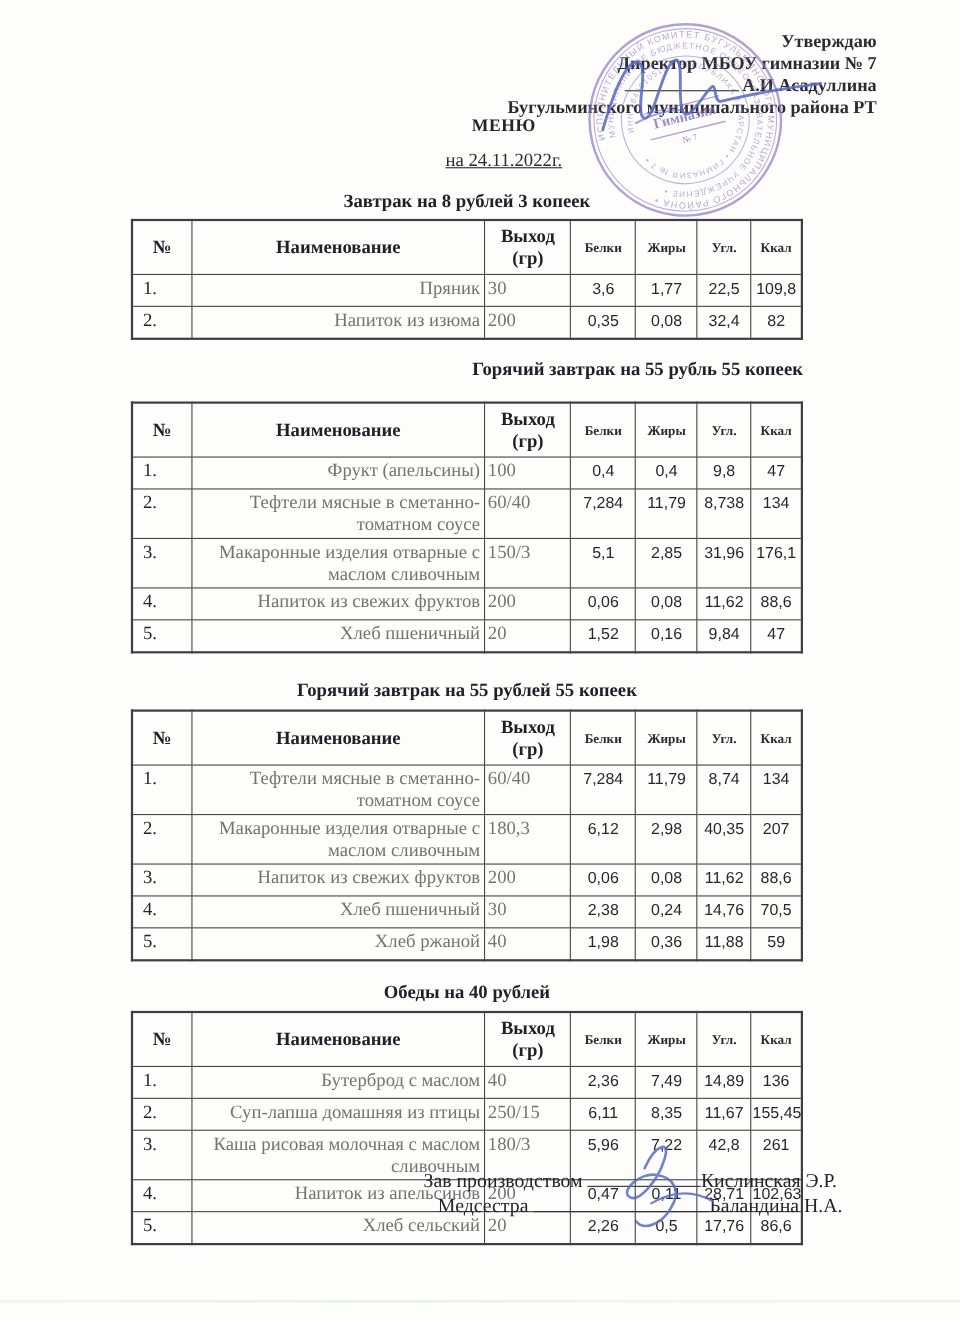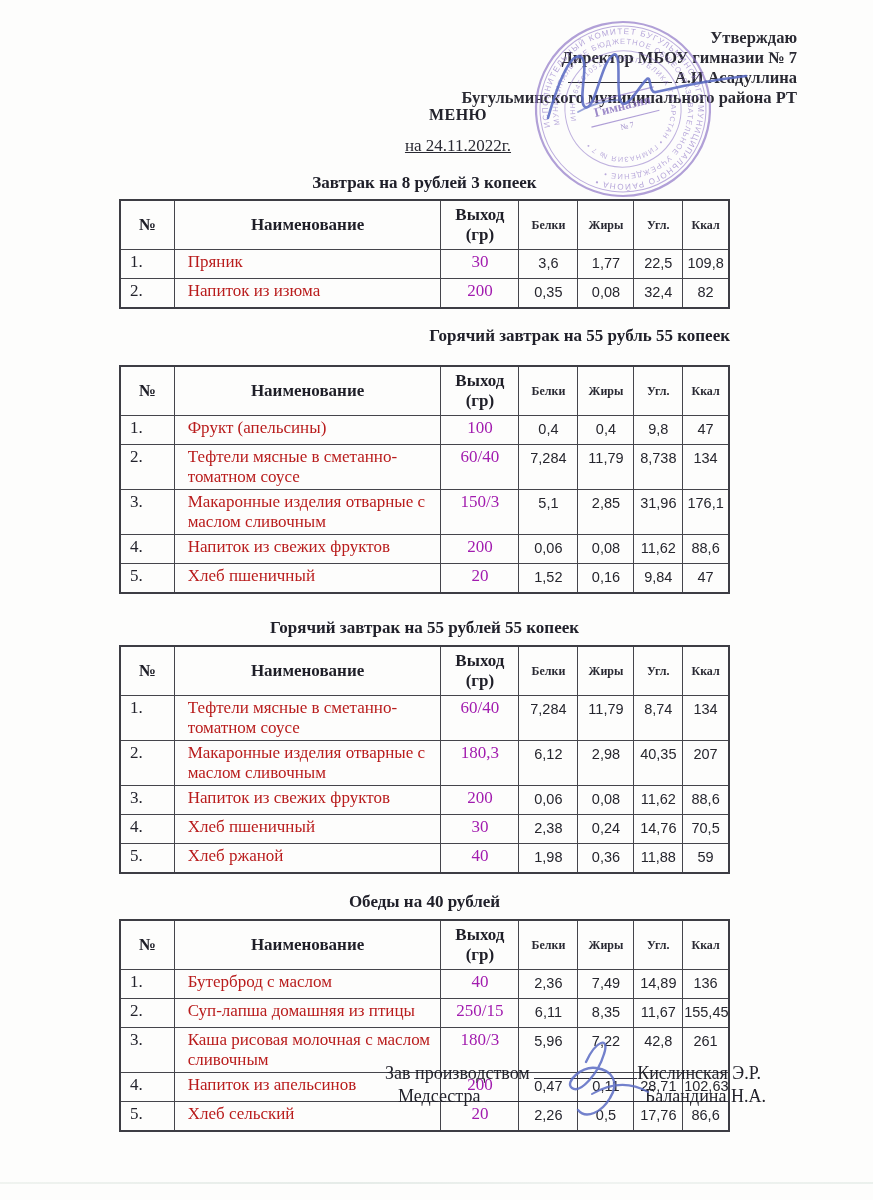--- a/index.html
+++ b/index.html
@@ -48,22 +48,22 @@
   col.c-name{width:43.8%;}
   col.c-out{width:12.8%;}
   col.c-prot{width:9.7%;}
   col.c-fat{width:9.2%;}
   col.c-carb{width:8%;}
   col.c-kcal{width:7.6%;}
   th.th-main{font-size:17px;font-weight:bold;color:#1f1f28;padding:4px 2px;height:24px;}
   th.th-small{font-size:12px;font-weight:bold;color:#2a2a33;padding:4px 1px;height:24px;}
   td{vertical-align:top;line-height:20px;}
   td.td-num{font-size:17px;text-align:left;padding:2px 2px 2px 9px;color:#23232c;}
-  td.td-name{font-size:17px;text-align:left;padding:2px 4px 2px 13px;color:#b91c1c;}
-  td.td-out{font-size:17px;text-align:center;padding:2px 2px;color:#a21caf;}
+  td.td-name{font-size:17px;text-align:right;padding:2px 4px 2px 13px;color:#737373;}
+  td.td-out{font-size:17px;padding:2px 2px;color:#737373;}
   td.td-sans{
     font-family:"Liberation Sans","DejaVu Sans",sans-serif;
     font-size:14.5px;text-align:center;padding:3px 1px;color:#26262e;
   }
   tr.single td{height:22px;}
   
   .footer{position:absolute;left:385px;top:1062px;font-size:18px;line-height:23px;color:#23232c;width:420px;}
   .footer .row2{padding-left:13px;}
   .f-line{display:inline-block;height:14px;border-bottom:1.3px solid #2e2e38;vertical-align:baseline;}
   .f-line1{width:103px;}

